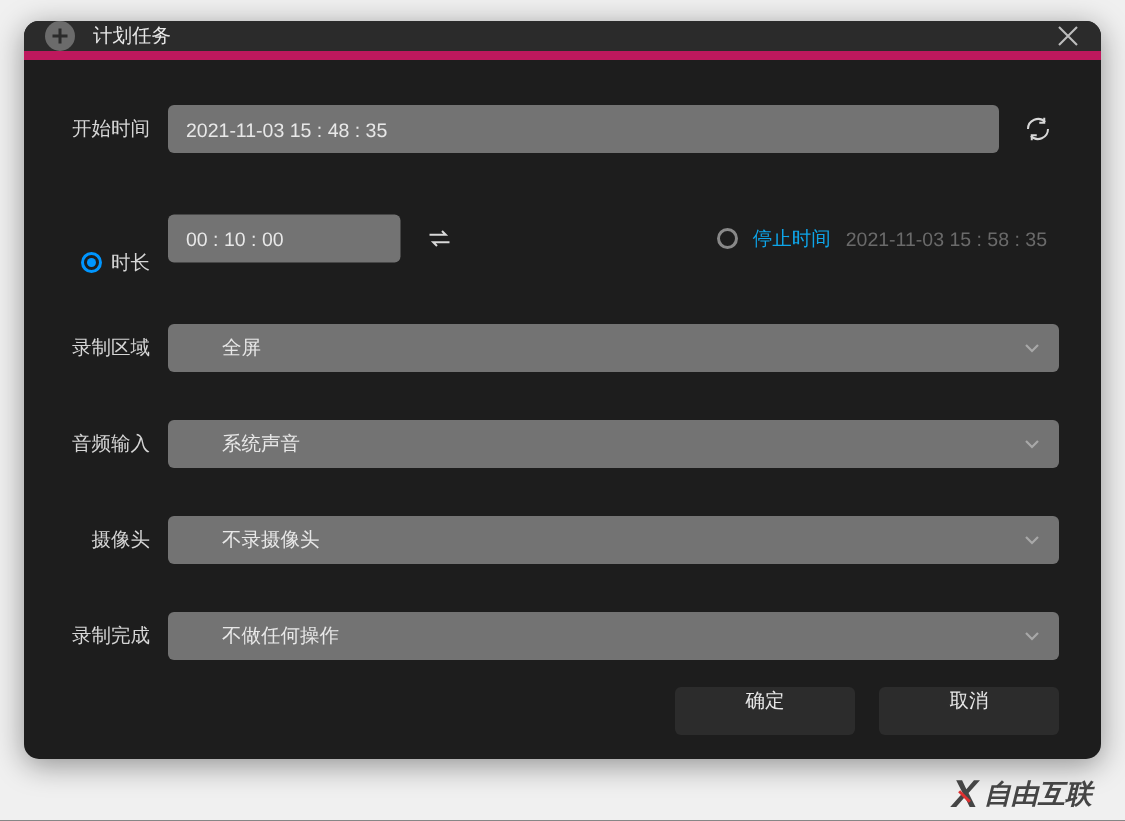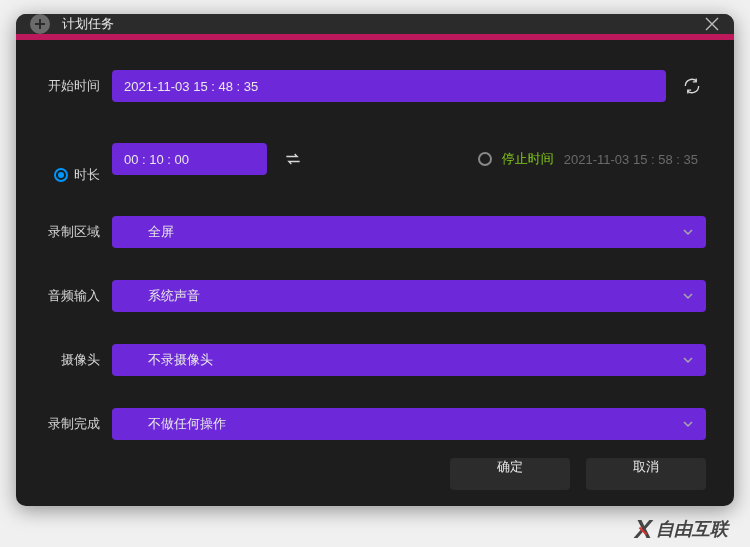--- a/index.html
+++ b/index.html
@@ -71,21 +71,21 @@
   .label.with-radio {
     display: flex;
     align-items: center;
     justify-content: flex-end;
     gap: 6px;
     width: 56px;
     margin-top: 32px;
   }
 
   .field {
-    background: #6d28d9;
+    background: #737373;
     border: none;
     border-radius: 4px;
     height: 32px;
     padding: 0 12px;
     color: #e8e8e8;
     font-size: 13px;
     display: flex;
     align-items: center;
   }
   .field.input { flex: 1; }
@@ -109,21 +109,21 @@
   .radio.checked { border-color: #0096ff; }
   .radio.checked::after {
     content: ""; width: 6px; height: 6px; border-radius: 50%; background: #0096ff;
   }
 
   .duration-row .field { width: 155px; flex: none; }
   .stop-group {
     display: flex; align-items: center; gap: 10px; margin-left: auto;
   }
   .stop-group .radio { margin-left: 30px; }
-  .stop-label { color: #84cc16; }
+  .stop-label { color: #0ea5e9; }
   .stop-value { color: #6a6a6a; padding-right: 8px; }
 
   .footer {
     margin-top: auto;
     padding: 18px 28px 24px;
     display: flex;
     justify-content: flex-end;
     gap: 16px;
   }
   .btn {

